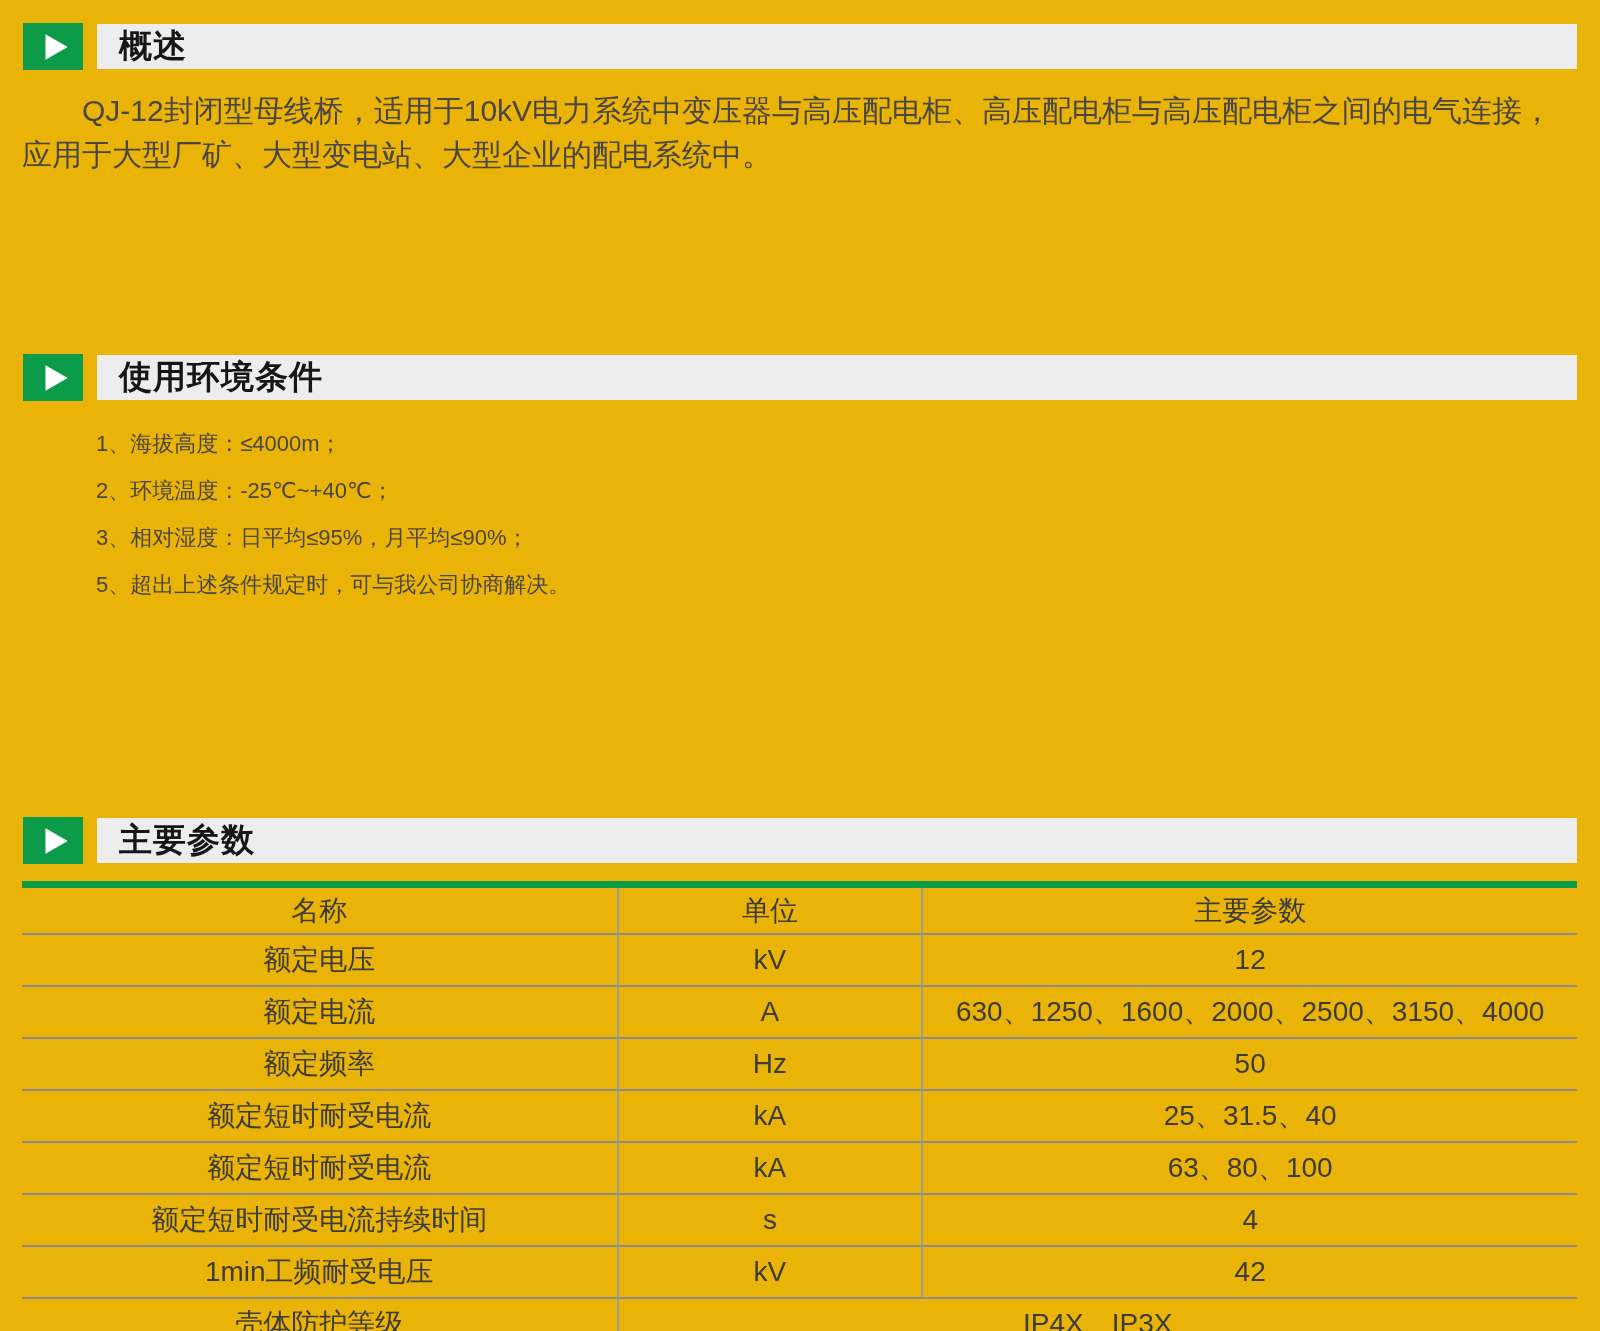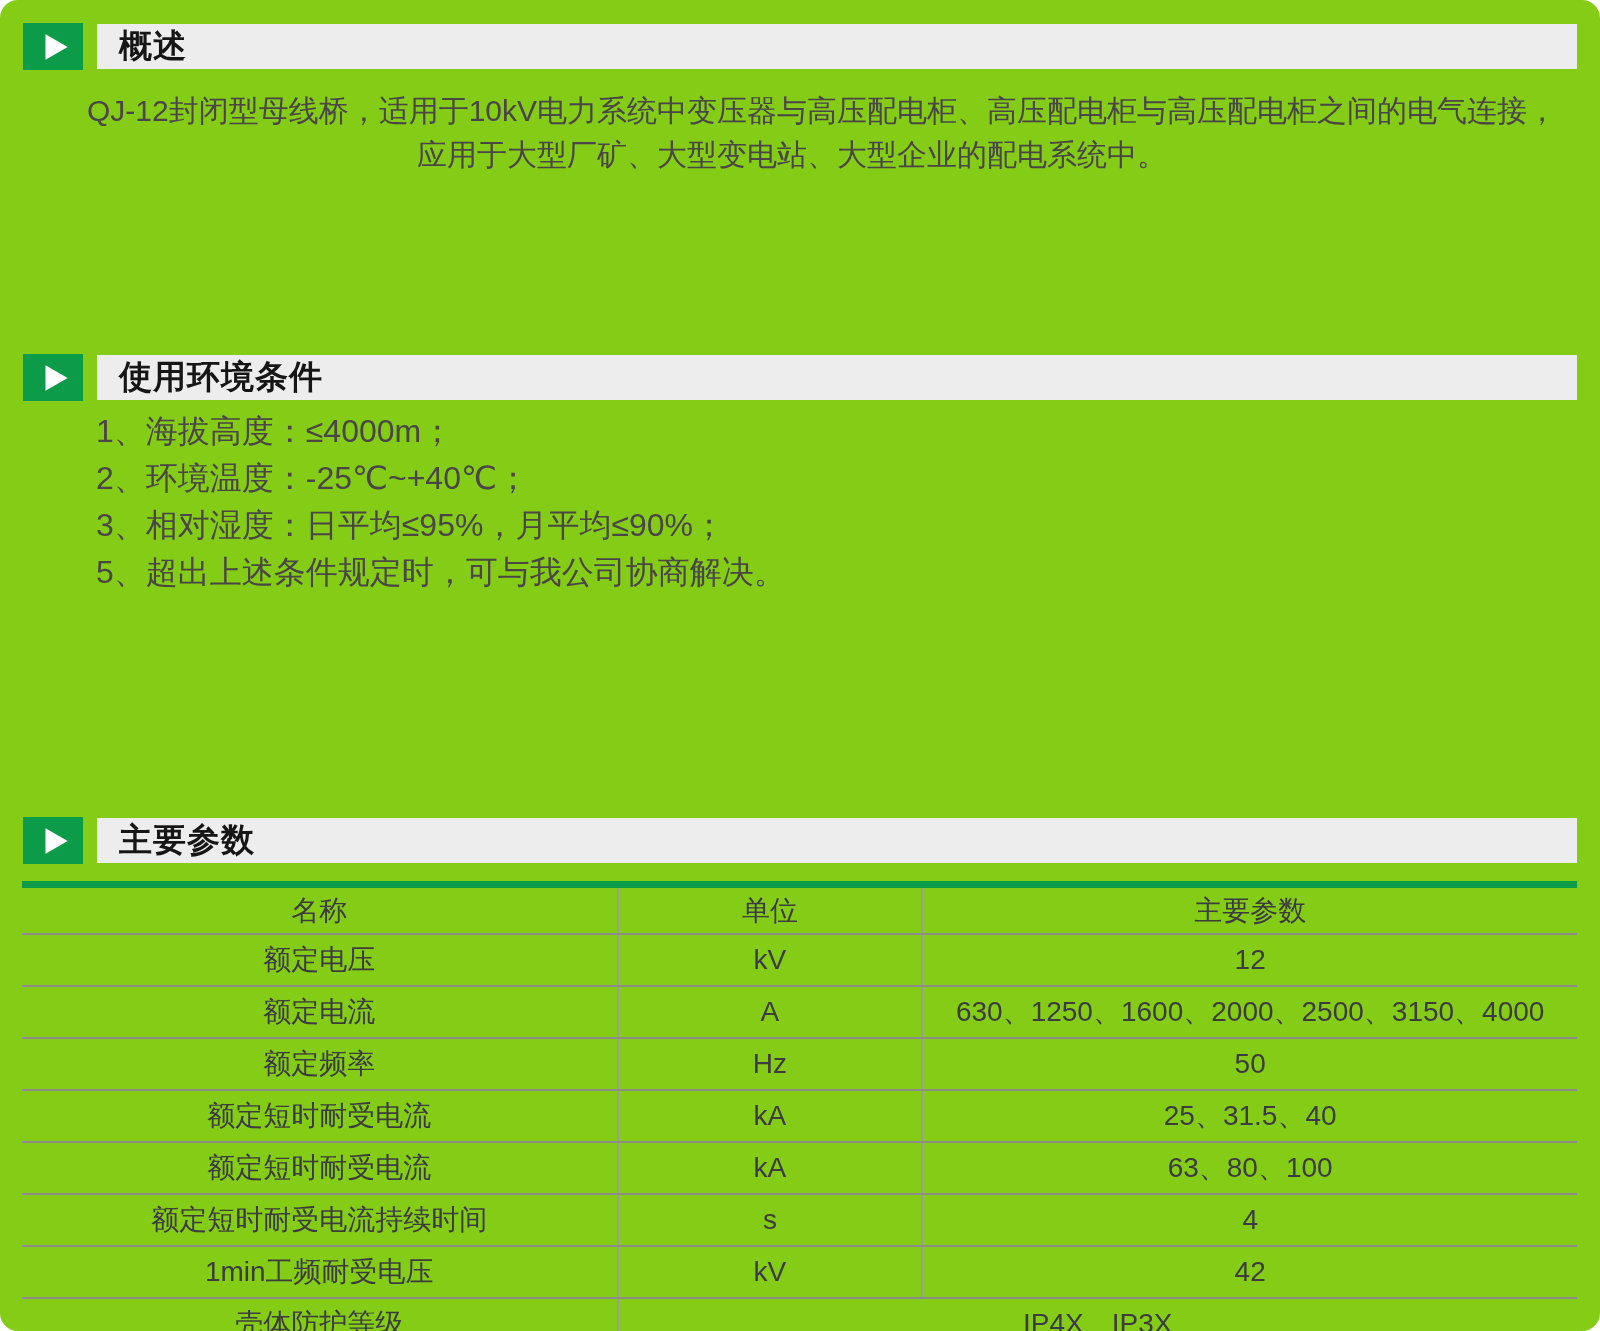--- a/index.html
+++ b/index.html
@@ -10,24 +10,23 @@
     --table-text: #3C3C3C;
     --line-h: #8C8C8C;
     --line-v: #9C9C9C;
   }
   * { margin: 0; padding: 0; box-sizing: border-box; }
   html, body { background: #ffffff; }
   .page {
     position: relative;
     width: 1600px;
     height: 1331px;
-    background: #84cc16;
+    background: #eab308;
     font-family: "Liberation Sans", "DejaVu Sans", sans-serif;
     overflow: hidden;
-    border-radius: 18px;
   }
 
   
   .sec-header { position: absolute; left: 23px; width: 1554px; height: 47px; }
   .sec-header .marker {
     position: absolute; left: 0; top: 0;
     width: 60px; height: 47px;
     background: var(--accent-green);
     display: flex; align-items: center; justify-content: center;
   }
@@ -43,28 +42,28 @@
     font-size: 33px; font-weight: bold;
     color: var(--title-color); letter-spacing: 1px;
   }
   #hdr-overview   { top: 23px; }
   #hdr-env        { top: 354px; padding-left: 8px; }
   #hdr-params     { top: 817px; }
 
   
   .overview-text {
     position: absolute; left: 22px; top: 89px; width: 1540px;
-    font-size: 30px; line-height: 44px; color: var(--body-color); text-align: center;
+    font-size: 30px; line-height: 44px; color: var(--body-color);
   }
   .overview-text p { text-indent: 2em; white-space: pre-wrap; }
 
   
   .env-list {
-    position: absolute; left: 96px; top: 408px; width: 1460px;
-    font-size: 32px; line-height: 47px; color: var(--body-color);
+    position: absolute; left: 96px; top: 420px; width: 1460px;
+    font-size: 22px; line-height: 47px; color: var(--body-color);
   }
 
   
   .params-table-wrap {
     position: absolute; left: 22px; top: 881px; width: 1555px;
     border-top: 7px solid var(--accent-green);
   }
   table.params {
     width: 100%; border-collapse: collapse; table-layout: fixed;
     font-size: 28px; color: var(--table-text);

